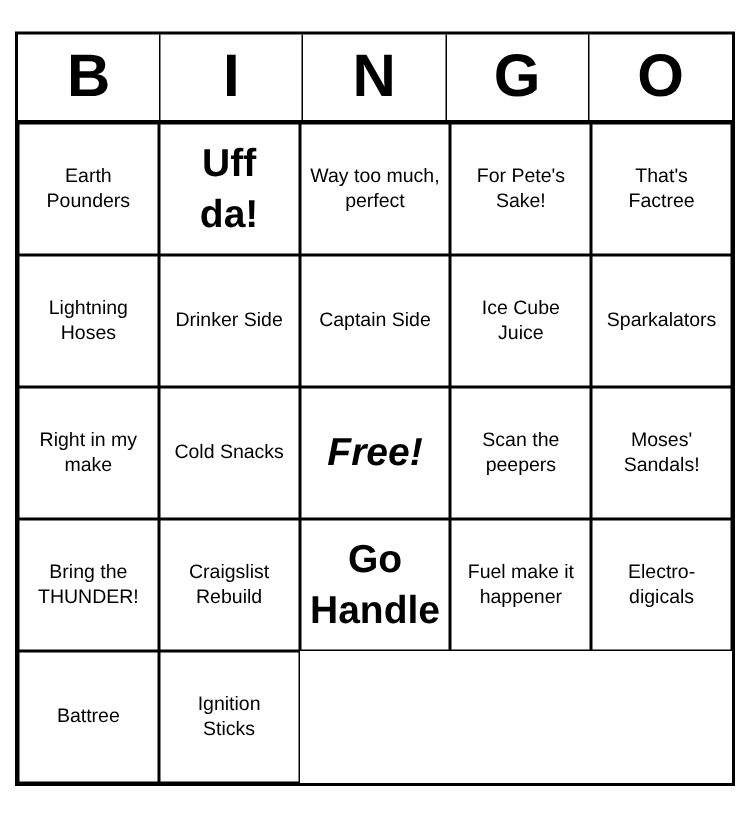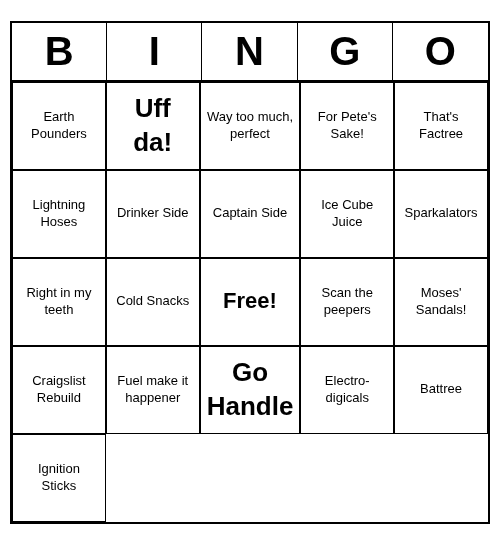--- a/index.html
+++ b/index.html
@@ -39,22 +39,23 @@
       min-height: 88px;
       display: flex;
       align-items: center;
       justify-content: center;
       text-align: center;
       padding: 6px;
       font-size: 13px;
       line-height: 1.3;
     }
     .bingo-cell.free {
-      font-size: 22px;
+      font-size: 26px;
       font-weight: bold;
+      font-style: italic;
     }
     .bingo-cell.large {
       font-size: 26px;
       font-weight: bold;
     }
   </style>
 </head>
 <body>
 
 <div class="bingo-card">
@@ -69,25 +70,26 @@
   <div class="bingo-cell">Earth Pounders</div>
       <div class="bingo-cell large">Uff da!</div>
       <div class="bingo-cell">Way too much, perfect</div>
       <div class="bingo-cell">For Pete's Sake!</div>
       <div class="bingo-cell">That's Factree</div>
       <div class="bingo-cell">Lightning Hoses</div>
       <div class="bingo-cell">Drinker Side</div>
       <div class="bingo-cell">Captain Side</div>
       <div class="bingo-cell">Ice Cube Juice</div>
       <div class="bingo-cell">Sparkalators</div>
-      <div class="bingo-cell">Right in my teeth</div>
+      <div class="bingo-cell">Right in my make</div>
       <div class="bingo-cell">Cold Snacks</div>
       <div class="bingo-cell free">Free!</div>
       <div class="bingo-cell">Scan the peepers</div>
       <div class="bingo-cell">Moses' Sandals!</div>
+      <div class="bingo-cell">Bring the THUNDER!</div>
       <div class="bingo-cell">Craigslist Rebuild</div>
+      <div class="bingo-cell large">Go Handle</div>
       <div class="bingo-cell">Fuel make it happener</div>
-      <div class="bingo-cell large">Go Handle</div>
       <div class="bingo-cell">Electro-digicals</div>
       <div class="bingo-cell">Battree</div>
       <div class="bingo-cell">Ignition Sticks</div>
     </div>
 </div>
 
 </body></html>

